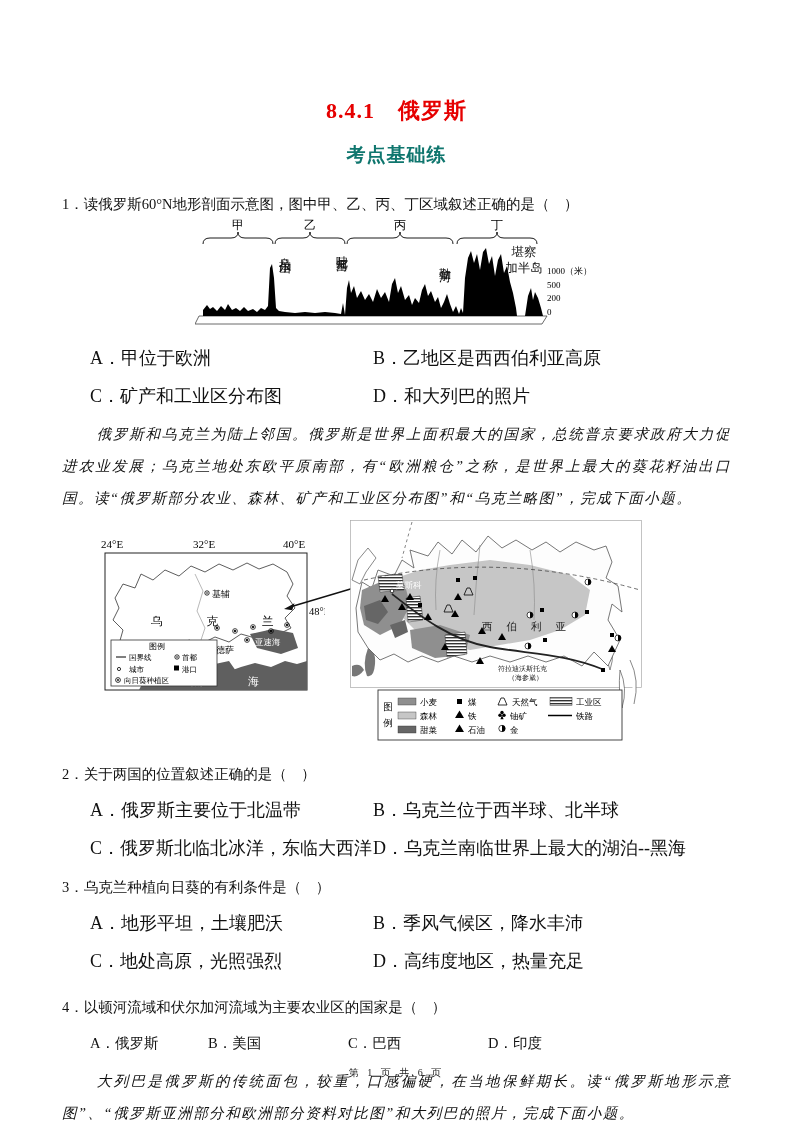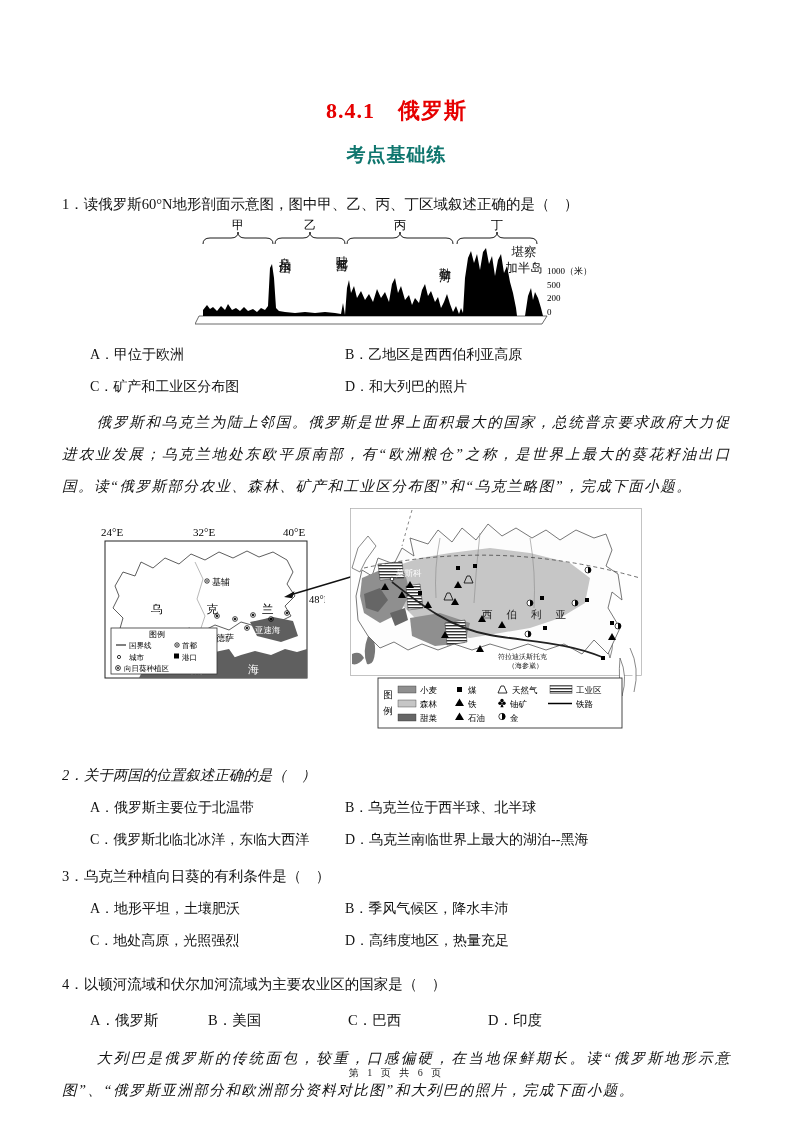--- a/index.html
+++ b/index.html
@@ -8,21 +8,21 @@
     font-family:"Liberation Serif","DejaVu Serif",serif;color:#111;
     padding:96px 62px 0 62px;box-sizing:border-box;overflow:hidden;
   }
   .title{font-size:22px;font-weight:bold;text-align:center;color:#e60000;margin:0;letter-spacing:1px;}
   .subtitle{font-size:19px;font-weight:bold;text-align:center;color:#0f766e;margin:16px 0 0 0;letter-spacing:1px;}
   .qtext{font-size:14.5px;margin:0;line-height:20px;}
   .q1{margin-top:26px;}
   .figure1{position:relative;width:410px;margin:4px 0 0 133px;height:118px;}
   .vlabel{position:absolute;writing-mode:vertical-lr;text-orientation:upright;font-size:12px;letter-spacing:1.5px;line-height:1;}
   .pen-label{position:absolute;font-size:12.5px;line-height:1.25;text-align:center;width:58px;}
-  .opts2{display:grid;grid-template-columns:255px auto;padding-left:28px;font-size:14px;margin-top:14px;}
+  .opts2{display:grid;grid-template-columns:255px auto;padding-left:28px;font-size:18px;margin-top:14px;gap:28px;}
   .opts2 .opt{white-space:nowrap;}
   .opts4{display:grid;grid-template-columns:118px 140px 140px auto;padding-left:28px;font-size:14.5px;margin-top:17px;}
   .passage{
     font-style:italic;font-size:14.5px;line-height:32px;text-align:justify;
     text-indent:2.4em;letter-spacing:1.5px;margin:10px 0 0 0;
   }
   .figures{position:relative;height:228px;margin-top:6px;}
   .ukraine-svg{position:absolute;left:33px;top:16px;}
   .russia-svg{position:absolute;left:288px;top:0;}
   .arrow-svg{position:absolute;left:218px;top:58px;}
@@ -290,21 +290,21 @@
         <text x="118" y="213" font-size="8.5">石油</text>
         <g transform="translate(152,208.5)">
           <circle r="3.2" fill="#fff" stroke="#000" stroke-width="0.7"></circle>
             <path d="M0,-3.2 A3.2,3.2 0 0 1 0,3.2 Z" fill="#000"></path>
         </g>
         <text x="160" y="213" font-size="8.5">金</text>
       </g>
     </svg>
   </div>
 
-  <p class="qtext" style="margin-top:29px;font-style:italic;">2．关于两国的位置叙述正确的是（　）</p>
+  <p class="qtext" style="margin-top:16px;">2．关于两国的位置叙述正确的是（　）</p>
   <div class="opts2">
     <span class="opt">A．俄罗斯主要位于北温带</span>
     <span class="opt">B．乌克兰位于西半球、北半球</span>
   </div>
   <div class="opts2">
     <span class="opt">C．俄罗斯北临北冰洋，东临大西洋</span>
     <span class="opt">D．乌克兰南临世界上最大的湖泊--黑海</span>
   </div>
 
   <p class="qtext" style="margin-top:17px;">3．乌克兰种植向日葵的有利条件是（　）</p>

